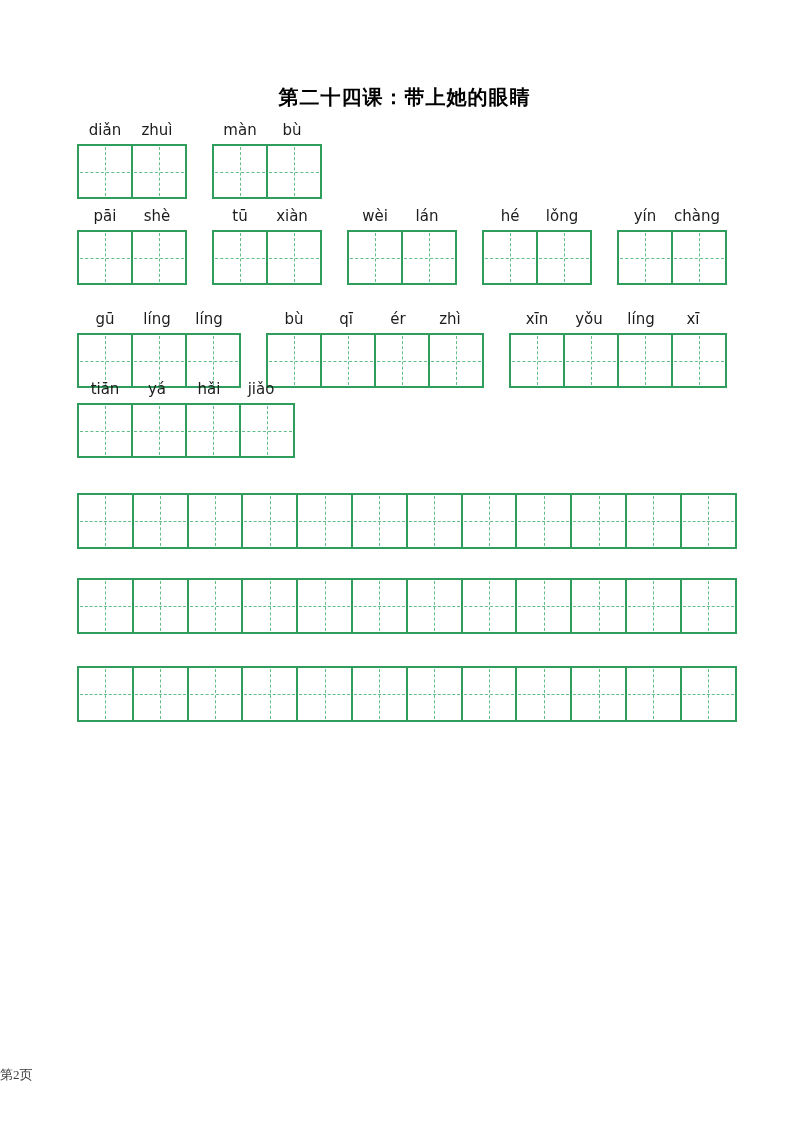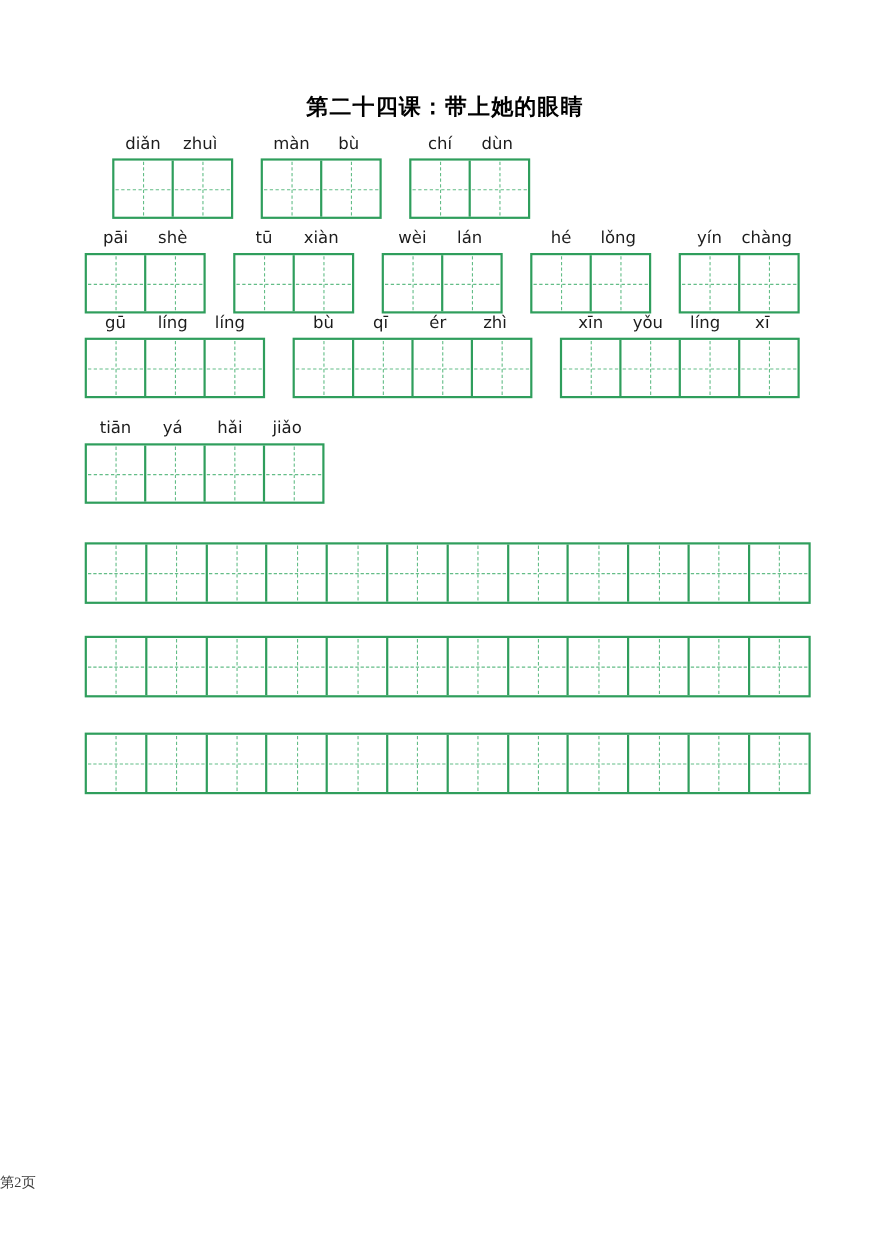--- a/index.html
+++ b/index.html
@@ -91,51 +91,41 @@
     color: var(--footer-color, #3c3c3c);
   }
 </style>
 </head>
 <body>
 
 <div class="page">
   <div class="lesson-title">第二十四课：带上她的眼睛</div>
 
   <div id="rows-root">
-      <div class="word-row" style="top: 120px; margin-left: 25px;">
+      <div class="word-row" style="top: 120px;">
         <div class="word-group">
           <div class="syllables">
             <span class="syl">diǎn</span>
             <span class="syl">zhuì</span>
           </div>
           <div class="cells">
             <div class="cell"></div>
             <div class="cell"></div>
           </div>
         </div>
         <div class="word-group">
           <div class="syllables">
             <span class="syl">màn</span>
             <span class="syl">bù</span>
           </div>
           <div class="cells">
             <div class="cell"></div>
             <div class="cell"></div>
           </div>
         </div>
-        <div class="word-group">
-          <div class="syllables">
-            <span class="syl">chí</span>
-            <span class="syl">dùn</span>
-          </div>
-          <div class="cells">
-            <div class="cell"></div>
-            <div class="cell"></div>
-          </div>
-        </div>
       </div>
       <div class="word-row" style="top: 206px;">
         <div class="word-group">
           <div class="syllables">
             <span class="syl">pāi</span>
             <span class="syl">shè</span>
           </div>
           <div class="cells">
             <div class="cell"></div>
             <div class="cell"></div>
@@ -175,21 +165,21 @@
           <div class="syllables">
             <span class="syl">yín</span>
             <span class="syl">chàng</span>
           </div>
           <div class="cells">
             <div class="cell"></div>
             <div class="cell"></div>
           </div>
         </div>
       </div>
-      <div class="word-row" style="top: 283px;">
+      <div class="word-row" style="top: 309px;">
         <div class="word-group">
           <div class="syllables">
             <span class="syl">gū</span>
             <span class="syl">líng</span>
             <span class="syl">líng</span>
           </div>
           <div class="cells">
             <div class="cell"></div>
             <div class="cell"></div>
             <div class="cell"></div>

